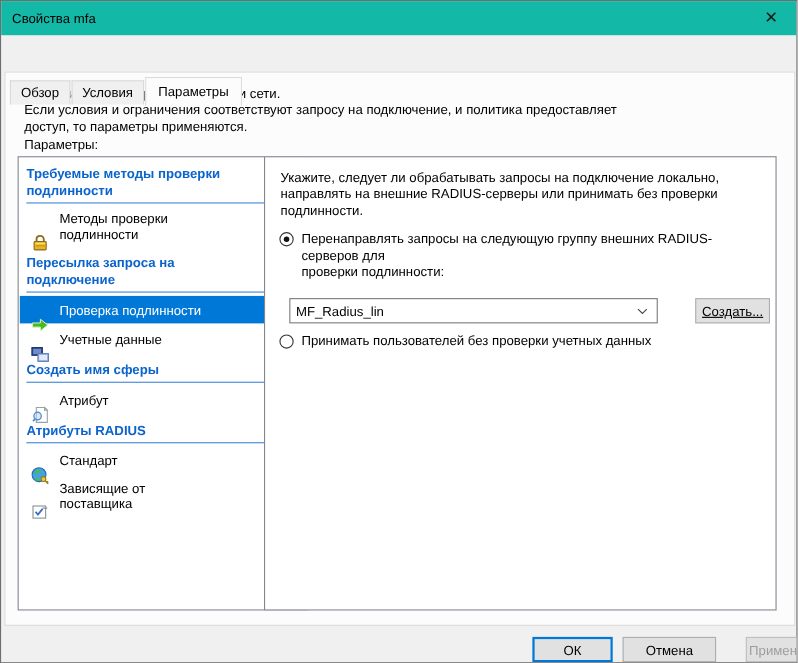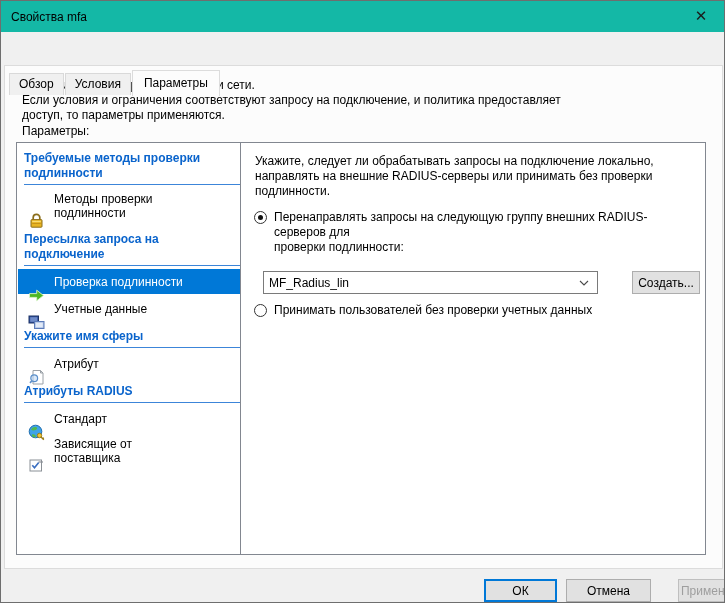--- a/index.html
+++ b/index.html
@@ -40,21 +40,21 @@
   .radio-row.checked .radio::after { content:""; position:absolute; left:3px; top:3px; width:5px; height:5px; border-radius:50%; background:#111111; }
   .radio-row .radio-label { line-height:15px; white-space:pre-line; }
   .row1 { margin-top:22px; }
   .row2 { margin-top:11px; }
   .row3 { margin-top:9px; }
 
   .combo-row { position:relative; margin:16px 0 0 22px; height:23px; }
   .combobox { position:absolute; left:0; top:0; width:335px; height:23px; background:#ffffff; border:1px solid #7a7a7a; display:flex; align-items:center; cursor:default; }
   .combobox .combo-value { margin-left:5px; flex:1; }
   .combobox .combo-arrow { width:18px; text-align:center; color:#444; }
-  .btn-new { position:absolute; left:369px; top:0; width:68px; height:23px; background:#e1e1e1; border:1px solid #adadad; font-family:inherit; font-size:12px; }
+  .btn-new { position:absolute; left:369px; top:0; width:68px; height:23px; background:#e1e1e1; border:1px solid #adadad; font-family:inherit; font-size:12px;text-decoration:underline; }
 
   
   .btn { position:absolute; top:578px; height:23px; background:#e1e1e1; border:1px solid #adadad; font-family:inherit; font-size:12px; text-align:center; }
   .btn-ok { left:483px; width:73px; border:2px solid #0078d7; }
   .btn-cancel { left:565px; width:85px; }
   .btn-apply { left:647px; width:68px; color:#9e9e9e; border-color:#bfbfbf;margin-left:30px; }
 
   svg { display:block; }
 </style>
 </head>
@@ -115,21 +115,21 @@
           <svg width="17" height="17" viewBox="0 0 17 17">
             <rect x="1" y="2" width="9.5" height="7" fill="#31509e" stroke="#1c3264"></rect>
             <rect x="2.2" y="3.2" width="7.1" height="4.6" fill="#6f8cc9"></rect>
             <rect x="6.5" y="7.5" width="9.5" height="7" fill="#a9bde2" stroke="#5a7ab8"></rect>
             <rect x="7.7" y="8.7" width="7.1" height="4.6" fill="#e2eaf7"></rect>
           </svg>
         </span>
         <span>Учетные данные</span>
       </div>
 
-      <div class="nav-group-header">Укажите имя сферы</div>
+      <div class="nav-group-header">Создать имя сферы</div>
 
       <div class="nav-item">
         <span class="nav-icon">
           <svg width="17" height="17" viewBox="0 0 17 17">
             <path d="M5 1.5h7.5l2.5 2.5v11H5z" fill="#ffffff" stroke="#9aa0a6"></path>
             <path d="M12.5 1.5v2.5H15z" fill="#dfe3e8" stroke="#9aa0a6"></path>
             <circle cx="6.2" cy="9.2" r="3.4" fill="rgba(185,215,245,0.55)" stroke="#5b8ec9" stroke-width="1.2"></circle>
             <line x1="3.7" y1="12" x2="2" y2="13.8" stroke="#5b8ec9" stroke-width="1.7"></line>
           </svg>
         </span>

